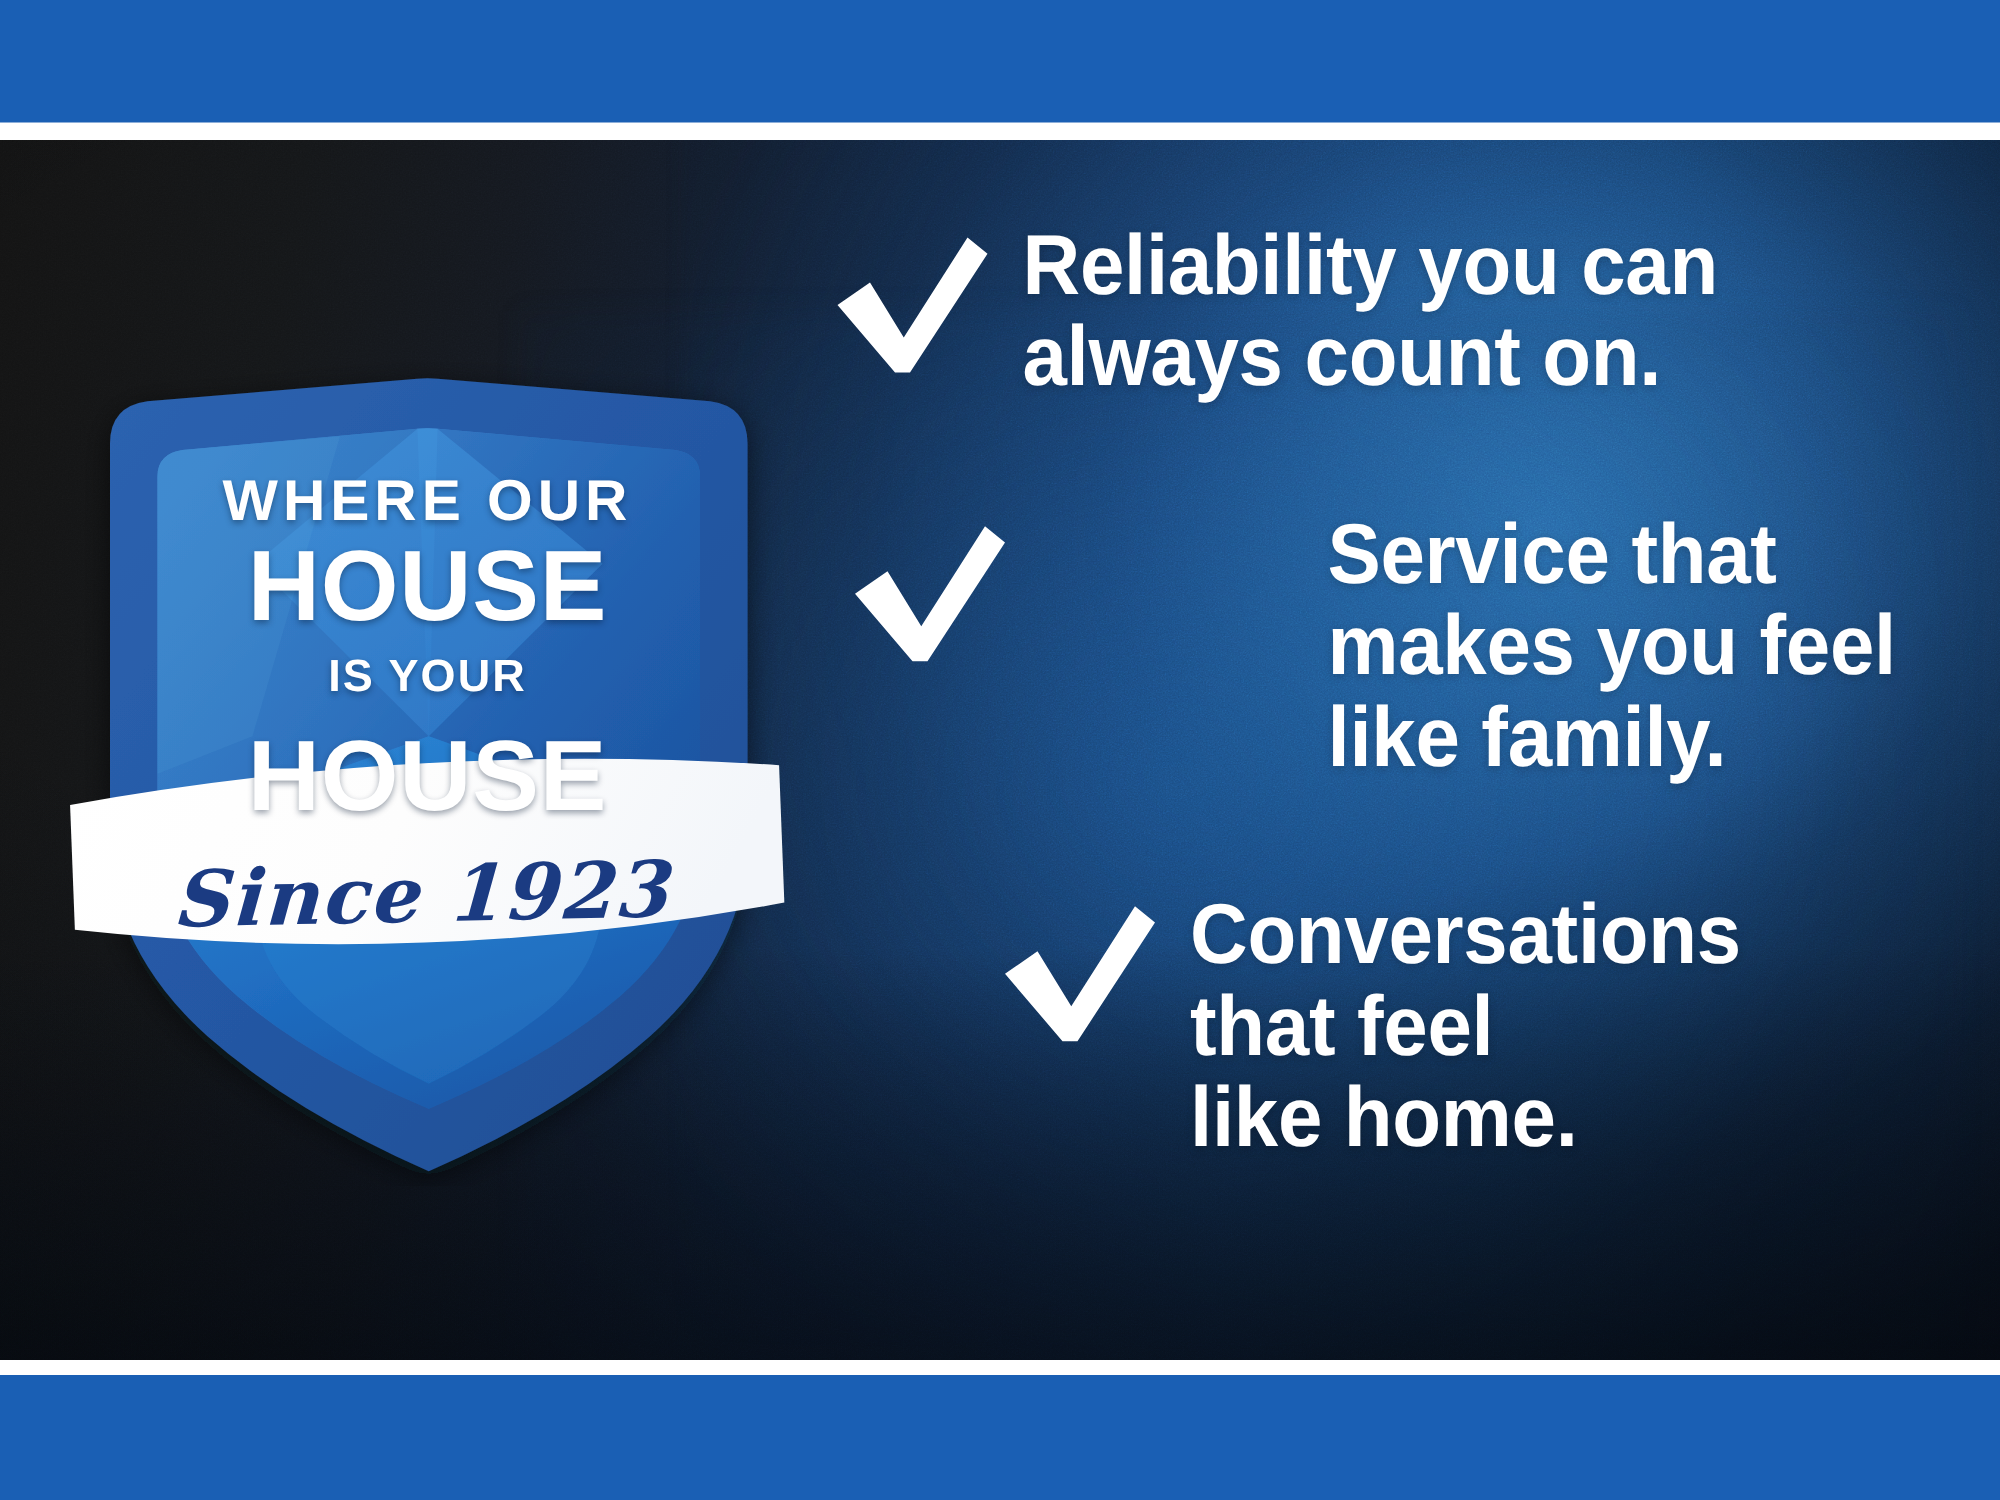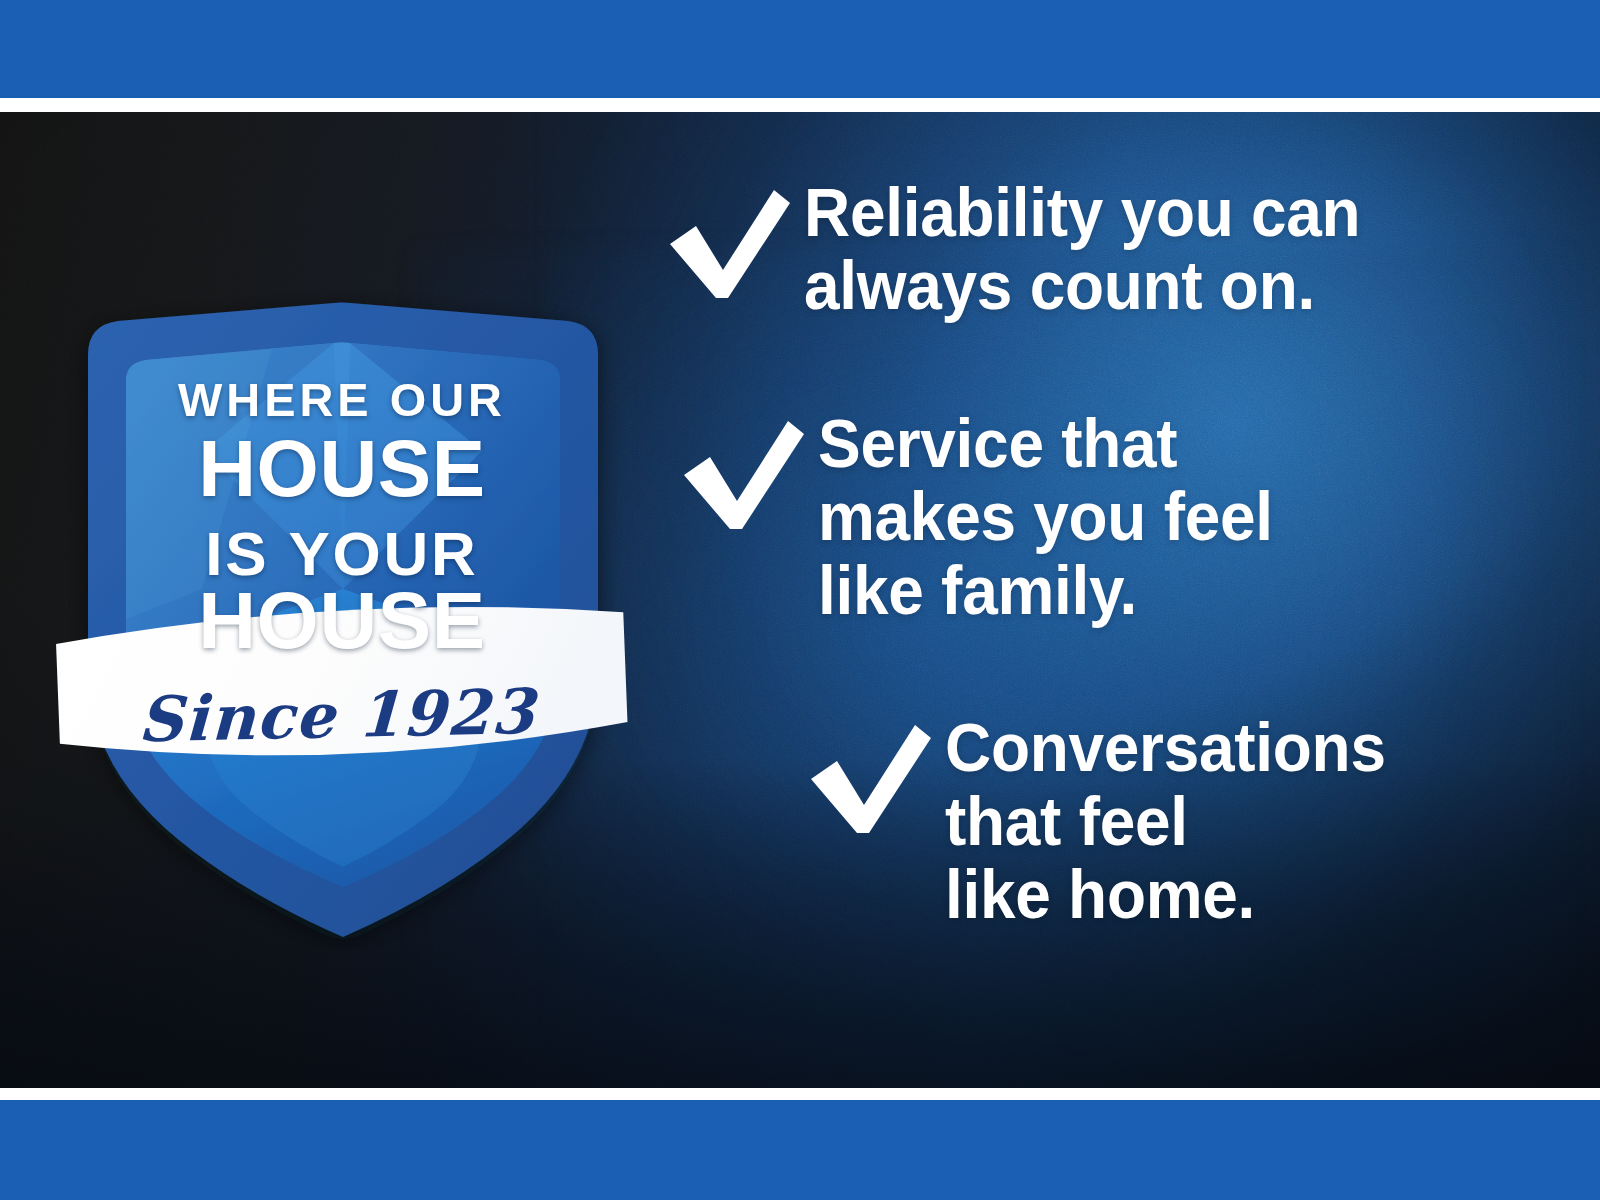--- a/index.html
+++ b/index.html
@@ -137,21 +137,21 @@
     letter-spacing: 0.085em;
     transform: scaleX(1.02);
   }
   .st-house1 {
     top: 140px;
     font-size: 80px;
     letter-spacing: 0.008em;
   }
   .st-isyour {
     top: 234px;
-    font-size: 62px;
+    font-size: 36px;
     letter-spacing: 0.045em;
   }
   .st-house2 {
     top: 292px;
     font-size: 80px;
     letter-spacing: 0.008em;
   }
   .st-since {
     top: 396px;
     font-size: 62px;
@@ -168,25 +168,25 @@
   .benefits {
     position: absolute;
     left: 666px;
     top: 176px;
     width: 880px;
   }
   .benefit {
     position: relative;
     display: flex;
     align-items: flex-start;
-    gap: 10px;
+    gap: 24px;
   }
   .benefit + .benefit { margin-top: 84px; }
   .b1 { margin-left: 0px;  }
-  .b2 { margin-left: 14px; }
+  .b2 { margin-left: 14px; justify-content: space-between; }
   .b3 { margin-left: 8px; justify-content: center;  }
 
   .check {
     flex: 0 0 auto;
     width: 128px;
     height: 118px;
     margin-top: 10px;
   }
   .check svg { display: block; width: 100%; height: 100%; }
 

